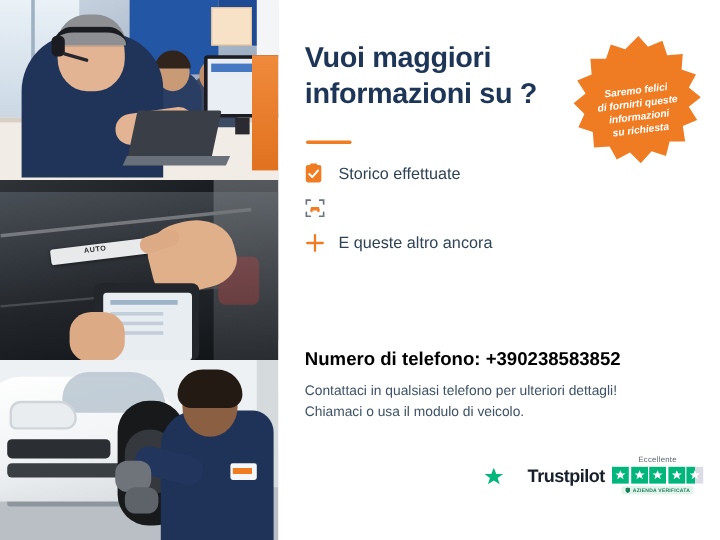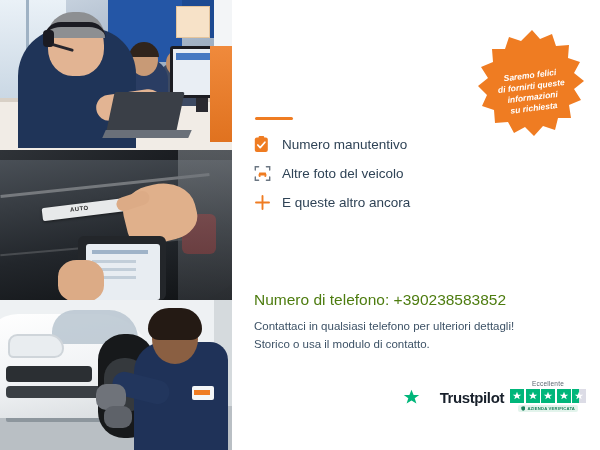--- a/index.html
+++ b/index.html
@@ -108,21 +108,21 @@
   .badge-text{width:84px;text-align:center;color:#fff;font-size:8.5px;line-height:11px;
     font-weight:bold;font-style:italic;transform:rotate(-7deg);}
 
   
   .features{position:absolute;left:22px;top:130px;width:250px;}
   .feat{display:flex;align-items:center;height:29px;}
   .feat .ic{width:28px;flex:0 0 28px;display:flex;align-items:center;justify-content:flex-start;}
   .feat .tx{font-size:13.5px;color:#2f4356;}
 
   
-  .phone{position:absolute;left:22px;top:291px;font-size:15.5px;font-weight:normal;color:#4d7c0f;white-space:nowrap;}
+  .phone{position:absolute;left:22px;top:291px;font-size:15.5px;font-weight:bold;color:#000000;white-space:nowrap;}
   .sub{position:absolute;left:22px;top:317px;width:300px;font-size:11.5px;line-height:18px;color:#3d5266;}
 
   
   .tp{position:absolute;right:14px;bottom:38px;display:flex;align-items:flex-start;gap:6px;}
   .tp-logo{display:flex;align-items:center;gap:20px;margin-top:9px;}
   .tp-name{font-size:15px;font-weight:bold;color:#18202b;letter-spacing:-.4px;}
   .tp-right{display:flex;flex-direction:column;align-items:center;}
   .tp-ecc{font-size:6.5px;color:#5b6670;margin-bottom:2px;letter-spacing:.2px;}
   .stars{display:flex;gap:1.5px;}
   .st{width:14px;height:14px;background:#00b67a;display:flex;align-items:center;justify-content:center;}
@@ -200,20 +200,24 @@
       <div class="marm"></div>
       <div class="glove"></div>
       <div class="glove2"></div>
       <div class="badge"></div>
     </div>
 
   </div>
 
   <div class="content">
 
+    <div class="heading">
+      <div>Vuoi maggiori</div>
+      <div>informazioni su ?</div>
+    </div>
 
     <div class="divider"></div>
 
     <div class="badge-wrap">
       <svg width="112" height="112" viewBox="0 0 112 112">
         <path d="M56 2 L64 11 L76 6 L80 18 L93 17 L92 30 L104 34 L98 45 L108 53 L98 61 L105 72 L93 77 L95 90 L82 90 L79 102 L67 98 L58 108 L49 99 L38 105 L32 94 L19 95 L18 82 L6 78 L11 67 L2 58 L12 50 L5 39 L17 34 L16 21 L29 21 L33 9 L45 13 Z" fill="#ef7c22"></path>
       </svg>
       <div class="badge-inner">
         <div class="badge-head">
           <svg width="17" height="15" viewBox="0 0 17 15">
@@ -234,40 +238,39 @@
     <div class="features">
 
       <div class="feat">
         <span class="ic">
           <svg width="15" height="17" viewBox="0 0 15 17">
             <rect x="0.8" y="1.6" width="13" height="14.5" rx="2" fill="#ef7c22"></rect>
             <rect x="4.6" y="0" width="5.6" height="3.3" rx="1" fill="#ef7c22"></rect>
             <path d="M3.8 9 L6.2 11.6 L10.9 6.2" fill="none" stroke="#ffffff" stroke-width="1.7" stroke-linecap="round" stroke-linejoin="round"></path>
           </svg>
         </span>
-        <span class="tx">Numero manutentivo</span>
+        <span class="tx">Storico effettuate</span>
       </div>
 
 
 
       <div class="feat">
         <span class="ic">
           <svg width="17" height="17" viewBox="0 0 17 17">
             <g fill="none" stroke="#6b7682" stroke-width="1.4" stroke-linecap="round">
               <path d="M1.3 5 V1.8 H4.6"></path>
                 <path d="M12.4 1.8 H15.7 V5"></path>
               <path d="M15.7 12 V15.2 H12.4"></path>
                 <path d="M4.6 15.2 H1.3 V12"></path>
             </g>
             <path d="M4.3 10.4 L5.3 7.6 h6.4 l1 2.8 z" fill="#ef7c22"></path>
             <circle cx="5.7" cy="10.9" r="1" fill="#ef7c22"></circle>
             <circle cx="11.3" cy="10.9" r="1" fill="#ef7c22"></circle>
           </svg>
         </span>
-        <span class="tx">Altre foto del veicolo</span>
       </div>
 
       <div class="feat">
         <span class="ic">
           <svg width="17" height="17" viewBox="0 0 17 17">
             <g stroke="#ef7c22" stroke-width="1.9" stroke-linecap="round">
               <line x1="8.5" y1="2" x2="8.5" y2="15"></line>
               <line x1="2" y1="8.5" x2="15" y2="8.5"></line>
             </g>
           </svg>
@@ -277,21 +280,21 @@
 
     </div>
 
     <div class="phone">
       <span>Numero di telefono:</span>
       <span>+390238583852</span>
     </div>
 
     <div class="sub">
       <div>Contattaci in qualsiasi telefono per ulteriori dettagli!</div>
-      <div>Storico o usa il modulo di contatto.</div>
+      <div>Chiamaci o usa il modulo di veicolo.</div>
     </div>
 
     <div class="tp">
       <div class="tp-logo">
         <svg width="17" height="17" viewBox="0 0 17 17">
           <path d="M8.5 0.8 L10.6 6 L16.2 6 L11.7 9.3 L13.4 14.6 L8.5 11.4 L3.6 14.6 L5.3 9.3 L0.8 6 L6.4 6 Z" fill="#00b67a"></path>
         </svg>
         <span class="tp-name">Trustpilot</span>
       </div>
       <div class="tp-right">

